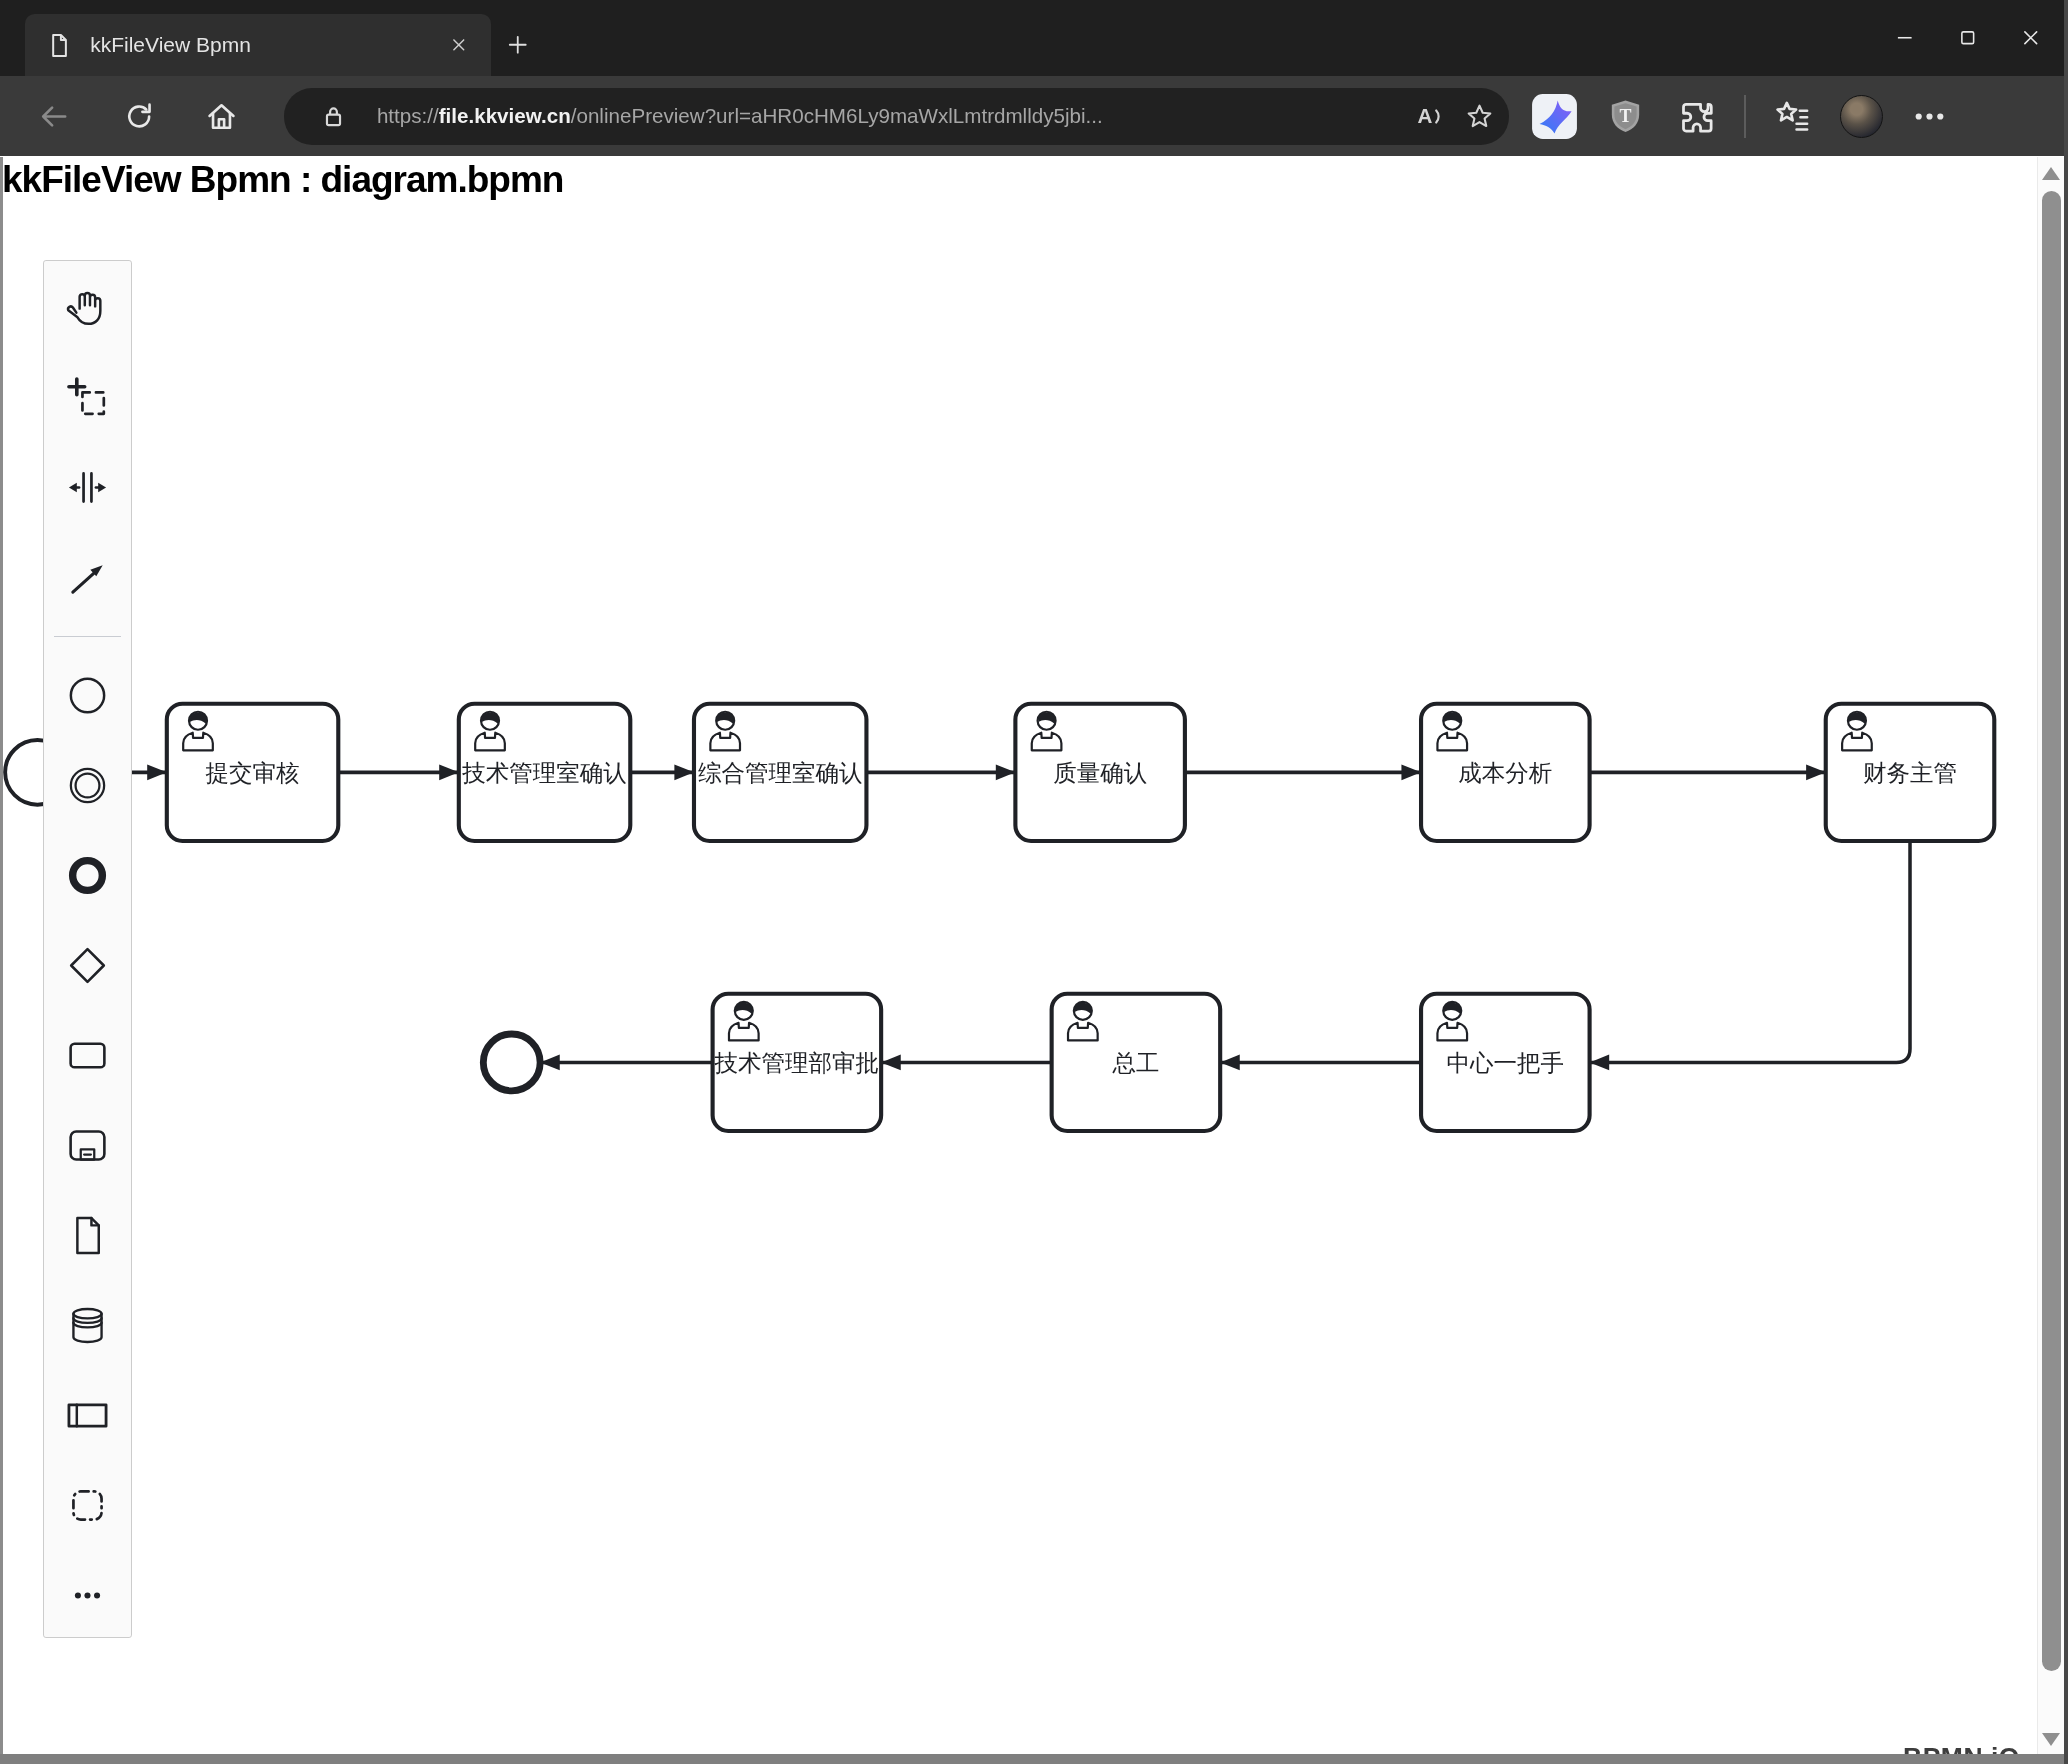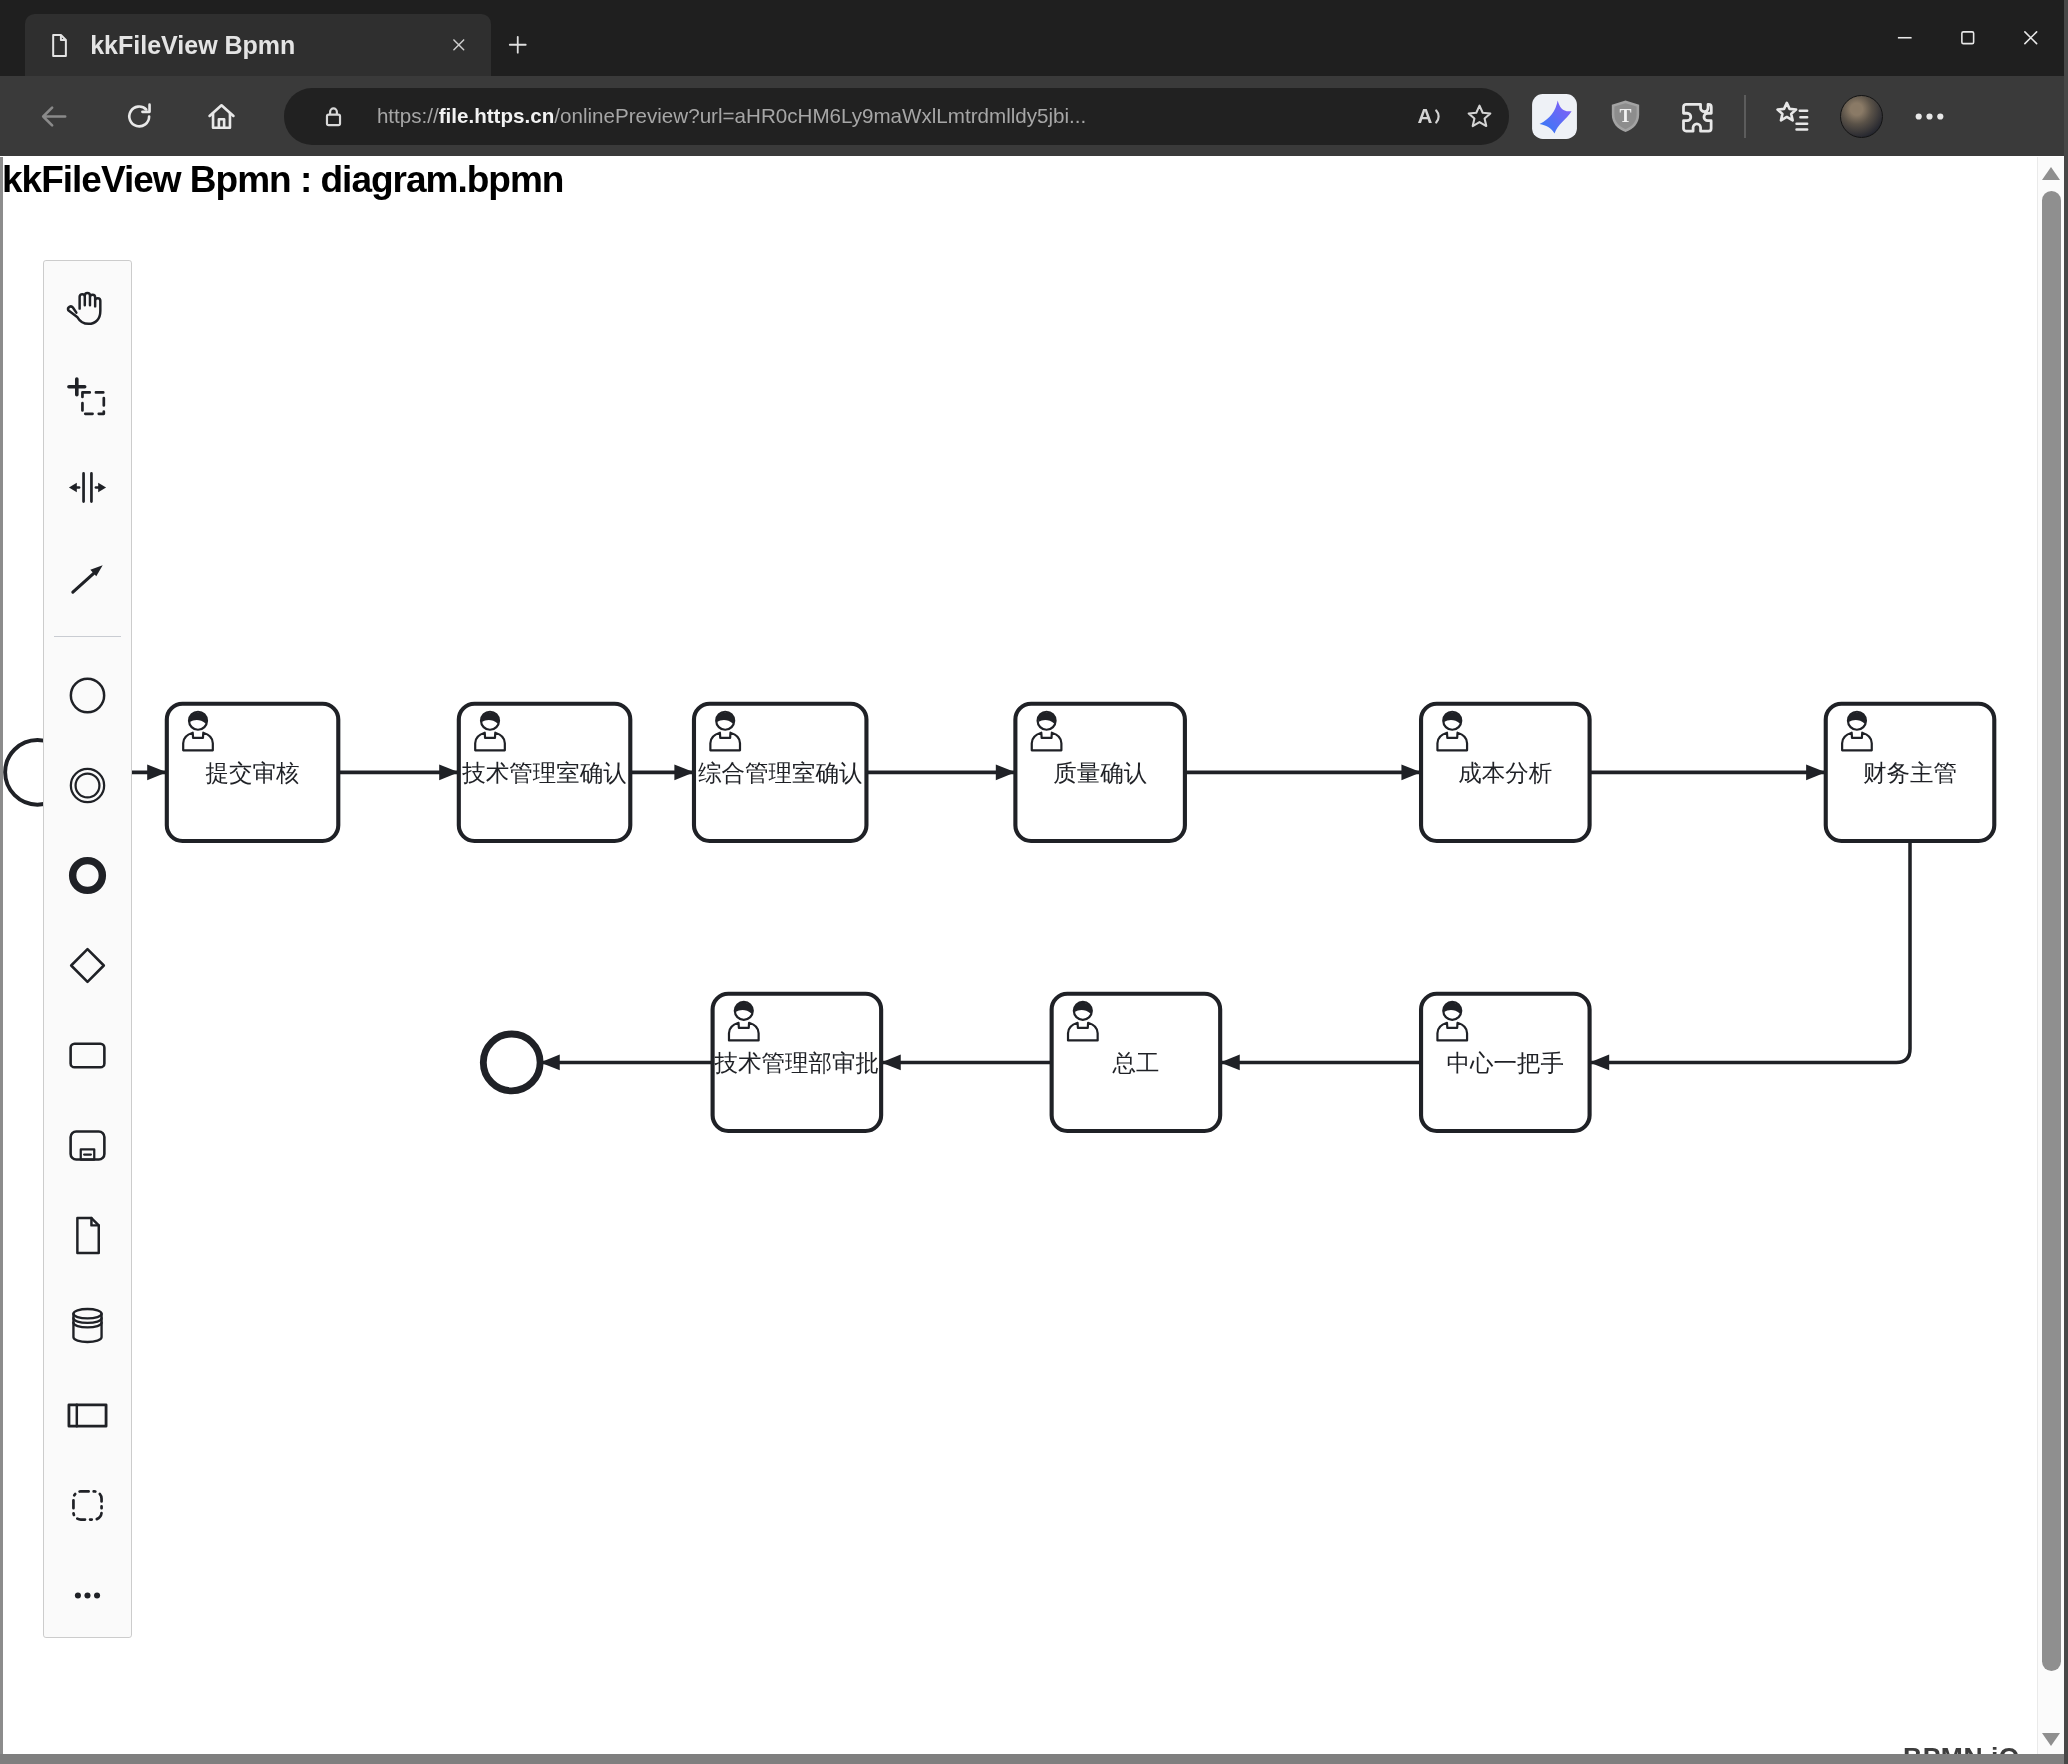--- a/index.html
+++ b/index.html
@@ -7,22 +7,22 @@
   body { position:relative; overflow:hidden; background:#fff;
          font-family:"Liberation Sans", sans-serif; }
 
   
   .titlebar { position:absolute; left:0; top:0; width:2068px; height:76px;
               background:#1f1f1f; z-index:60; }
   .tab { position:absolute; left:24.5px; top:13.7px; width:466px; height:63px;
          background:#2f2f2f; border-radius:9.8px 9.8px 0 0;
          display:flex; align-items:center; }
   .tab .favicon { margin-left:21.6px; }
-  .tab-title { color:#e4e4e4; font-size:25px; margin-left:17.6px; flex:1;
-               white-space:nowrap; overflow:hidden;font-weight:bold; }
+  .tab-title { color:#e4e4e4; font-size:21px; margin-left:17.6px; flex:1;
+               white-space:nowrap; overflow:hidden; }
   .tab-close { width:33px; height:33px; margin-right:15.7px; display:flex;
                align-items:center; justify-content:center; border-radius:5.9px; }
   .newtab-btn { position:absolute; left:496px; top:25.5px; width:43px; height:39px;
                 display:flex; align-items:center; justify-content:center; }
   .win-controls { position:absolute; right:5.9px; top:0; height:76px; display:flex; }
   .win-btn { width:63px; height:76px; display:flex; align-items:center; justify-content:center; }
 
   .toolbar { position:absolute; left:0; top:76px; width:2068px; height:80px;
              background:#3a3a3a; z-index:60; display:flex; align-items:center; }
   .nav-btn { width:55px; height:55px; display:flex; align-items:center;
@@ -140,21 +140,21 @@
         <path d="M6.2 9.8 V19.7 H17.8 V9.8"></path>
         <path d="M10.2 19.7 V13.9 H13.8 V19.7"></path>
     </svg>
   </div>
 
   <div class="addressbar">
     <svg class="lock" width="29" height="29" viewBox="0 0 24 24" fill="none" stroke="#d8d8d8" stroke-width="1.8" stroke-linejoin="round">
       <rect x="6.6" y="10.4" width="10.8" height="8.8" rx="1.4"></rect>
         <path d="M9.2 10.4 V8.1 a2.8 2.8 0 0 1 5.6 0 V10.4"></path>
     </svg>
-    <div class="url-text"><span>https://</span><b>file.https.cn</b><span>/onlinePreview?url=aHR0cHM6Ly9maWxlLmtrdmlldy5jbi...</span></div>
+    <div class="url-text"><span>https://</span><b>file.kkview.cn</b><span>/onlinePreview?url=aHR0cHM6Ly9maWxlLmtrdmlldy5jbi...</span></div>
     <div class="pill-btn">
       <svg width="33" height="33" viewBox="0 0 24 24" fill="none" stroke="#d4d4d4" stroke-width="1.6" stroke-linecap="round">
         <text x="4" y="17" font-size="15" font-family="Liberation Sans, sans-serif" fill="#d4d4d4" stroke="none" font-weight="bold">A</text>
         <path d="M17.6 7.6 a6.4 6.4 0 0 1 0 8.8"></path>
       </svg>
     </div>
     <div class="pill-btn">
       <svg width="31" height="31" viewBox="0 0 24 24" fill="none" stroke="#d4d4d4" stroke-width="1.6" stroke-linejoin="round">
         <path d="M12 3.6 l2.47 5.46 5.93 0.55 -4.47 3.94 1.32 5.84 -5.25 -3.06 -5.25 3.06 1.32 -5.84 -4.47 -3.94 5.93 -0.55 z"></path>
       </svg>

